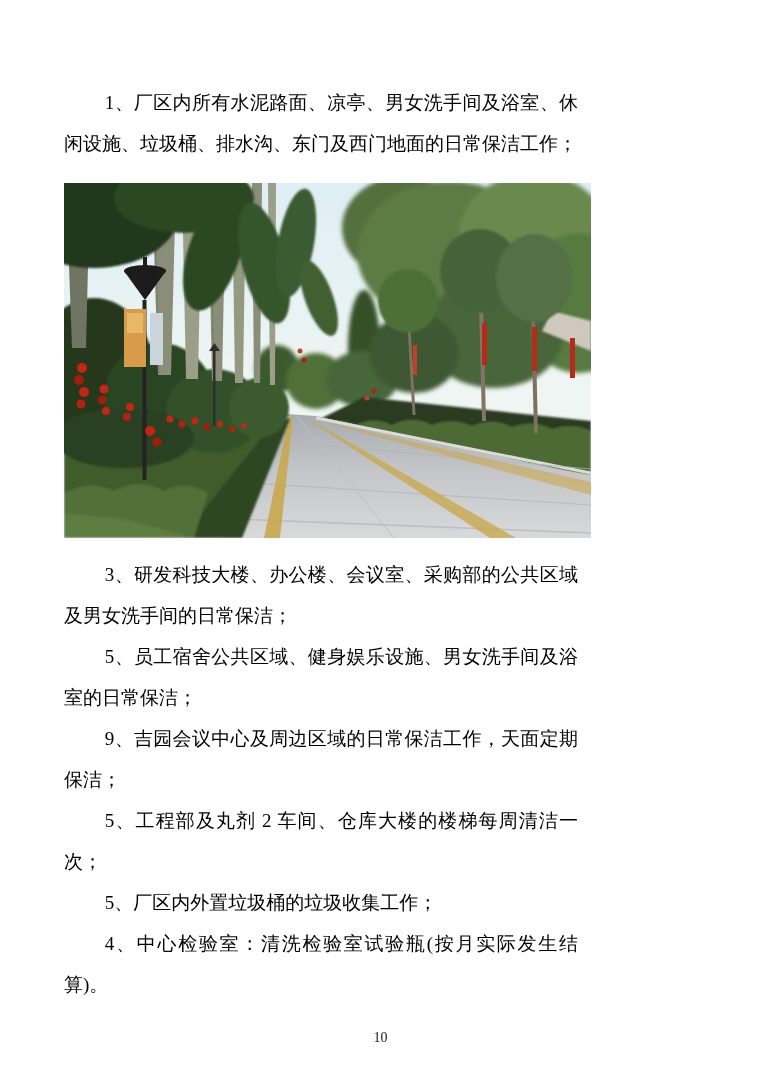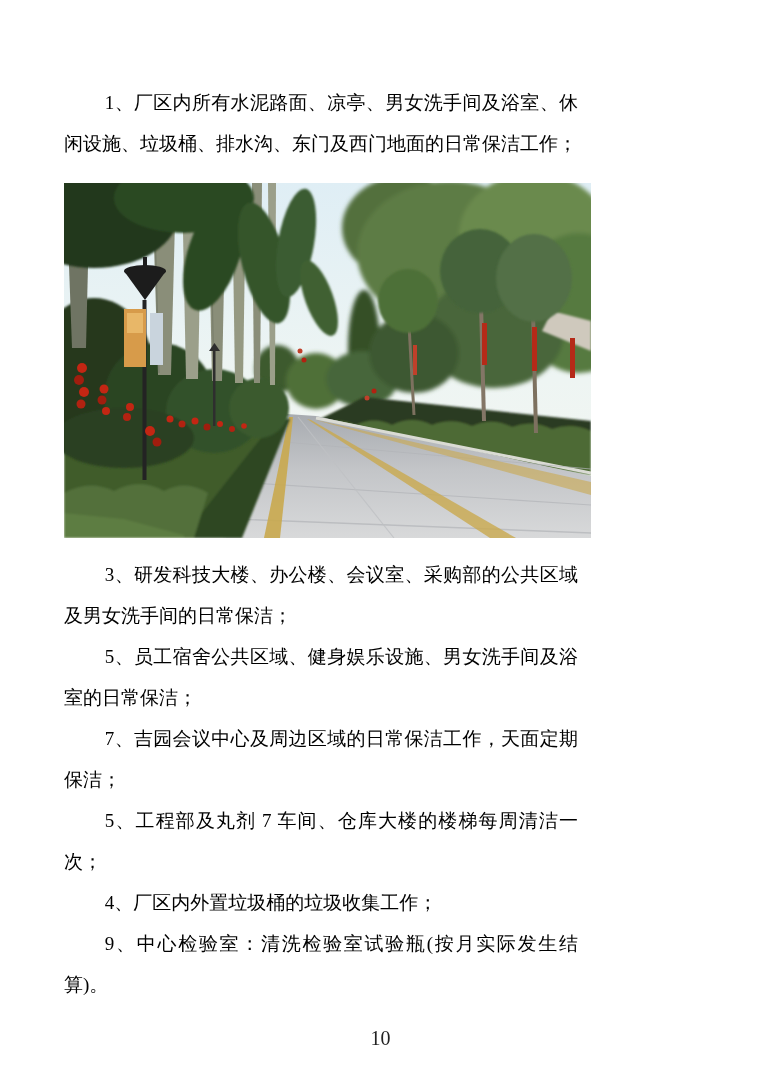--- a/index.html
+++ b/index.html
@@ -7,21 +7,21 @@
     width:761px;height:1077px;background:#ffffff;color:#000000;
     font-family:"Liberation Serif","DejaVu Serif",serif;
     font-size:19px;line-height:41px;position:relative;overflow:hidden;
   }
   .page{box-sizing:border-box;width:642px;height:1077px;padding:82px 64px 1px 64px;position:relative;}
   p.para{margin:0;text-align:justify;text-indent:2.15em;word-break:break-all;}
   figure.photo{margin:19px auto 16px auto;width:527px;height:355px;padding:0;display:block;}
   figure.photo svg{display:block;width:527px;height:355px;}
   .page-number{
     position:absolute;left:0;top:1028px;width:761px;text-align:center;
-    font-size:20px;line-height:20px;color:#222;
+    font-size:14px;line-height:20px;color:#222;
   }
 </style>
 </head>
 <body>
 
 <div class="page">
 
   <p class="para">1、厂区内所有水泥路面、凉亭、男女洗手间及浴室、休闲设施、垃圾桶、排水沟、东门及西门地面的日常保洁工作；</p>
 
   <figure class="photo">
@@ -164,19 +164,19 @@
         <circle cx="236" cy="168" r="2.5" fill="#c0402a"></circle>
           <circle cx="240" cy="177" r="2.5" fill="#b22211"></circle>
         <circle cx="310" cy="208" r="2.5" fill="#b22211"></circle>
           <circle cx="303" cy="215" r="2.5" fill="#c0402a"></circle>
       </g>
     </svg>
   </figure>
 
   <p class="para">3、研发科技大楼、办公楼、会议室、采购部的公共区域及男女洗手间的日常保洁；</p>
   <p class="para">5、员工宿舍公共区域、健身娱乐设施、男女洗手间及浴室的日常保洁；</p>
-  <p class="para">7、吉园会议中心及周边区域的日常保洁工作，天面定期保洁；</p>
-  <p class="para">5、工程部及丸剂 7 车间、仓库大楼的楼梯每周清洁一次；</p>
-  <p class="para">4、厂区内外置垃圾桶的垃圾收集工作；</p>
-  <p class="para">9、中心检验室：清洗检验室试验瓶(按月实际发生结算)。</p>
+  <p class="para">9、吉园会议中心及周边区域的日常保洁工作，天面定期保洁；</p>
+  <p class="para">5、工程部及丸剂 2 车间、仓库大楼的楼梯每周清洁一次；</p>
+  <p class="para">5、厂区内外置垃圾桶的垃圾收集工作；</p>
+  <p class="para">4、中心检验室：清洗检验室试验瓶(按月实际发生结算)。</p>
 
   <div class="page-number">10</div>
 </div>
 
 </body></html>

